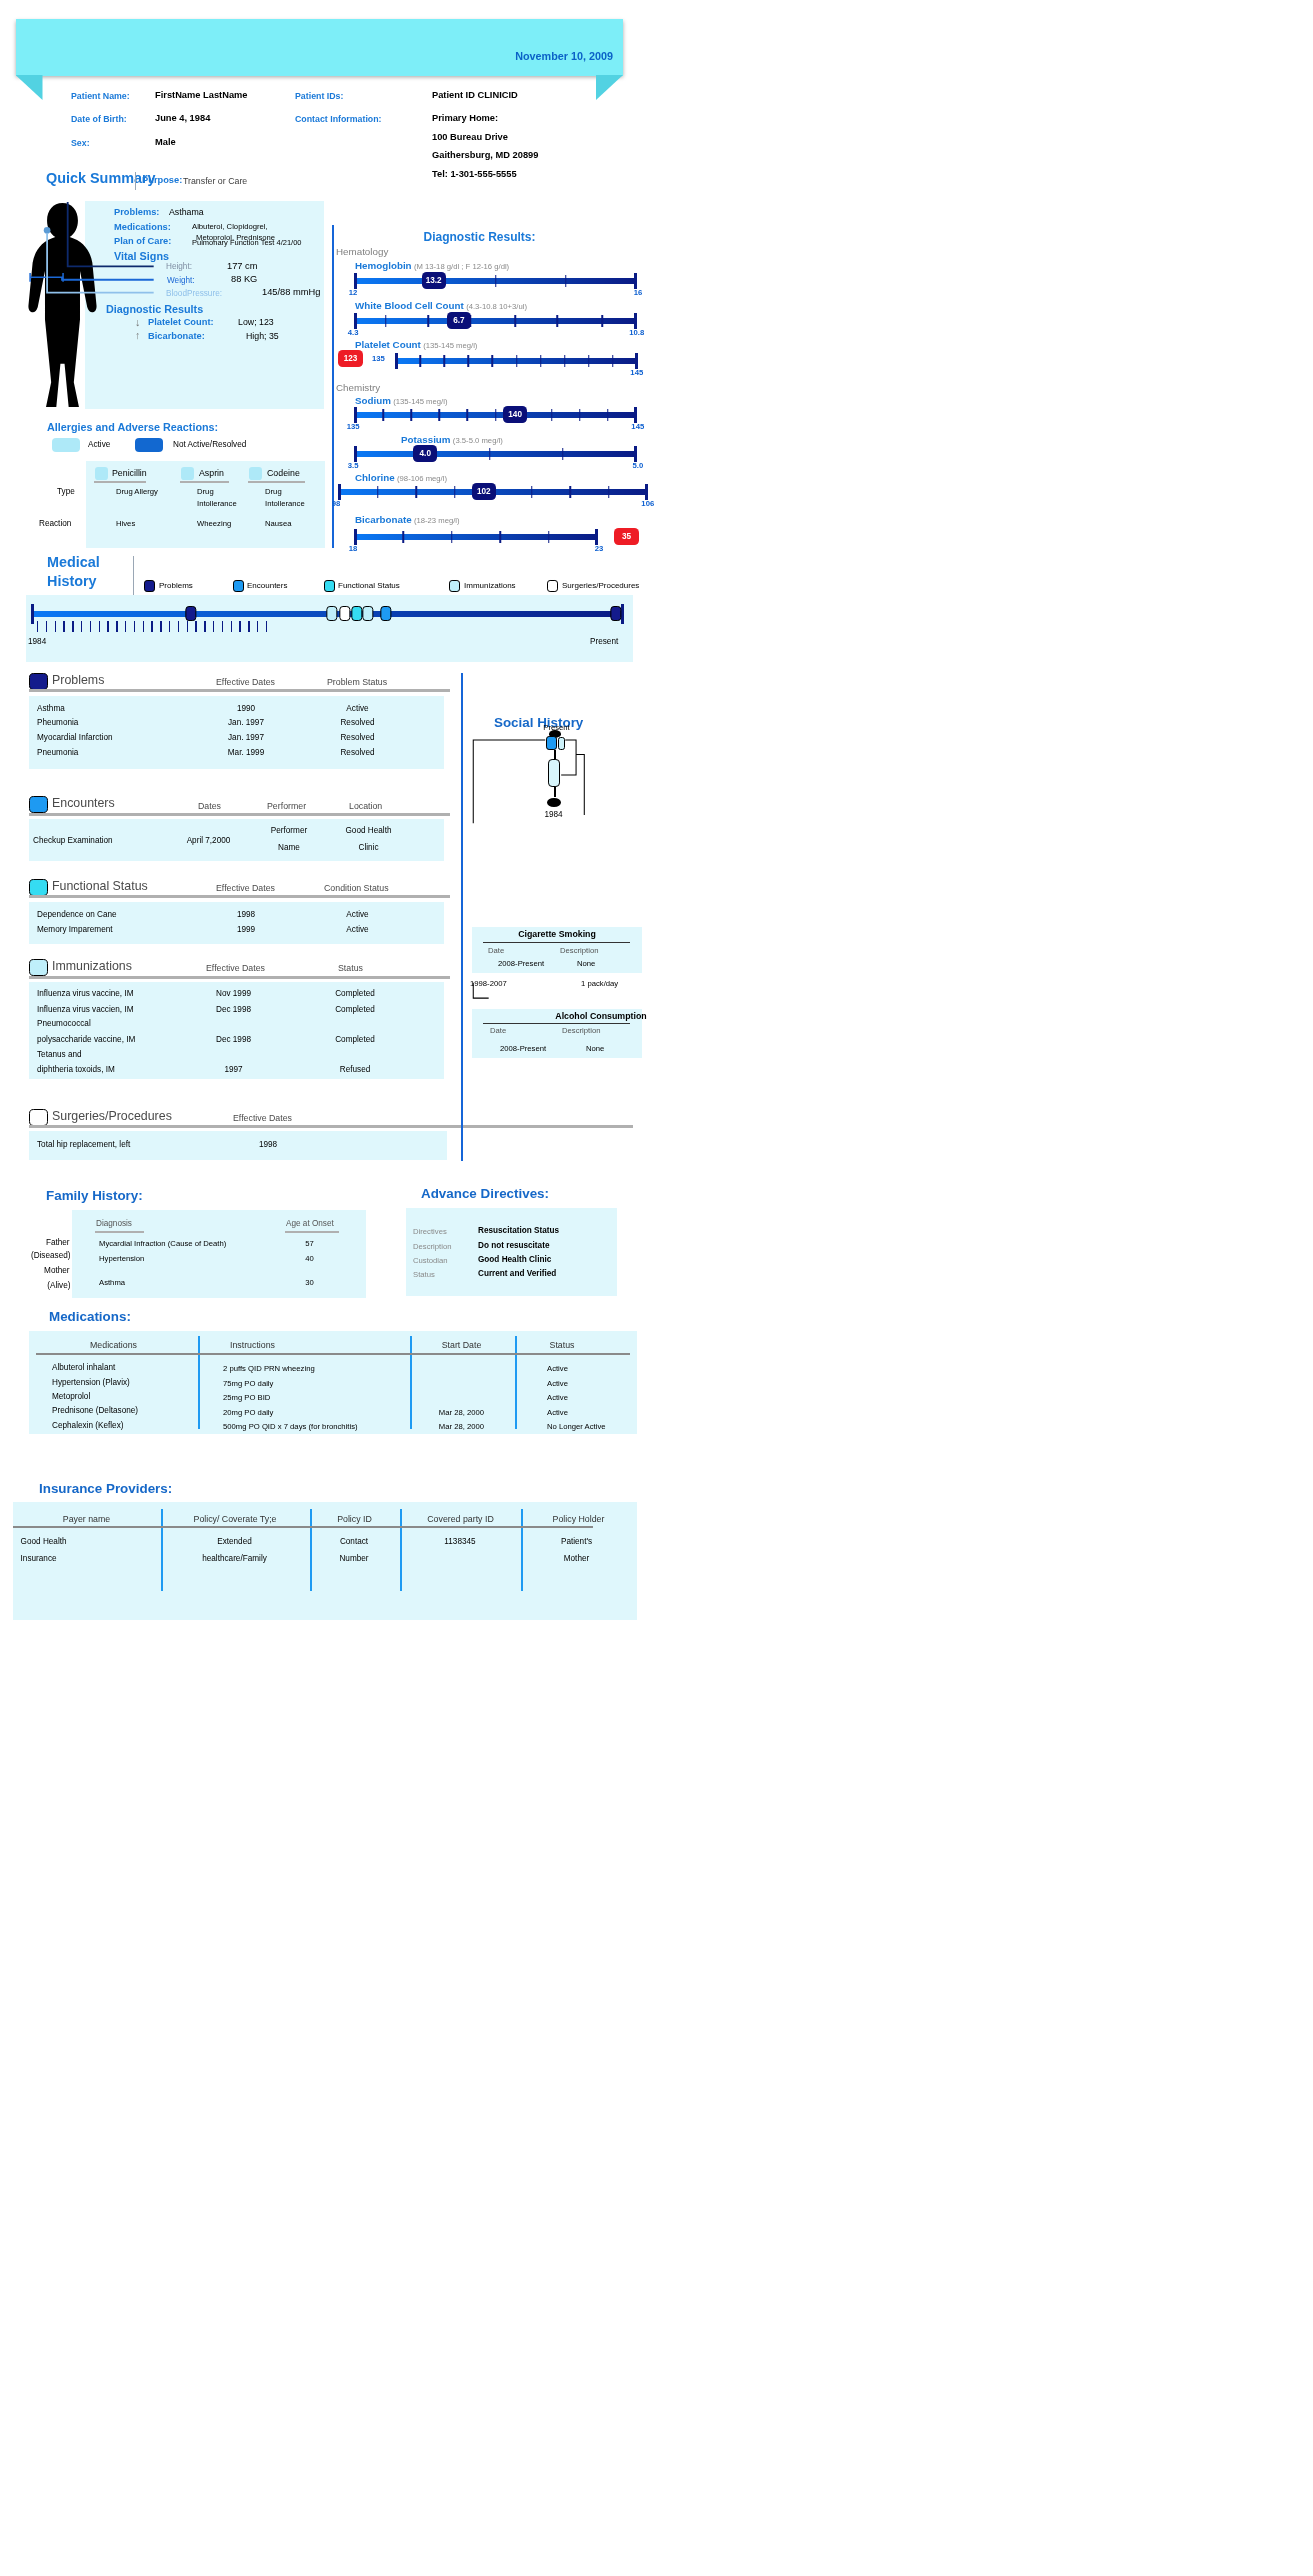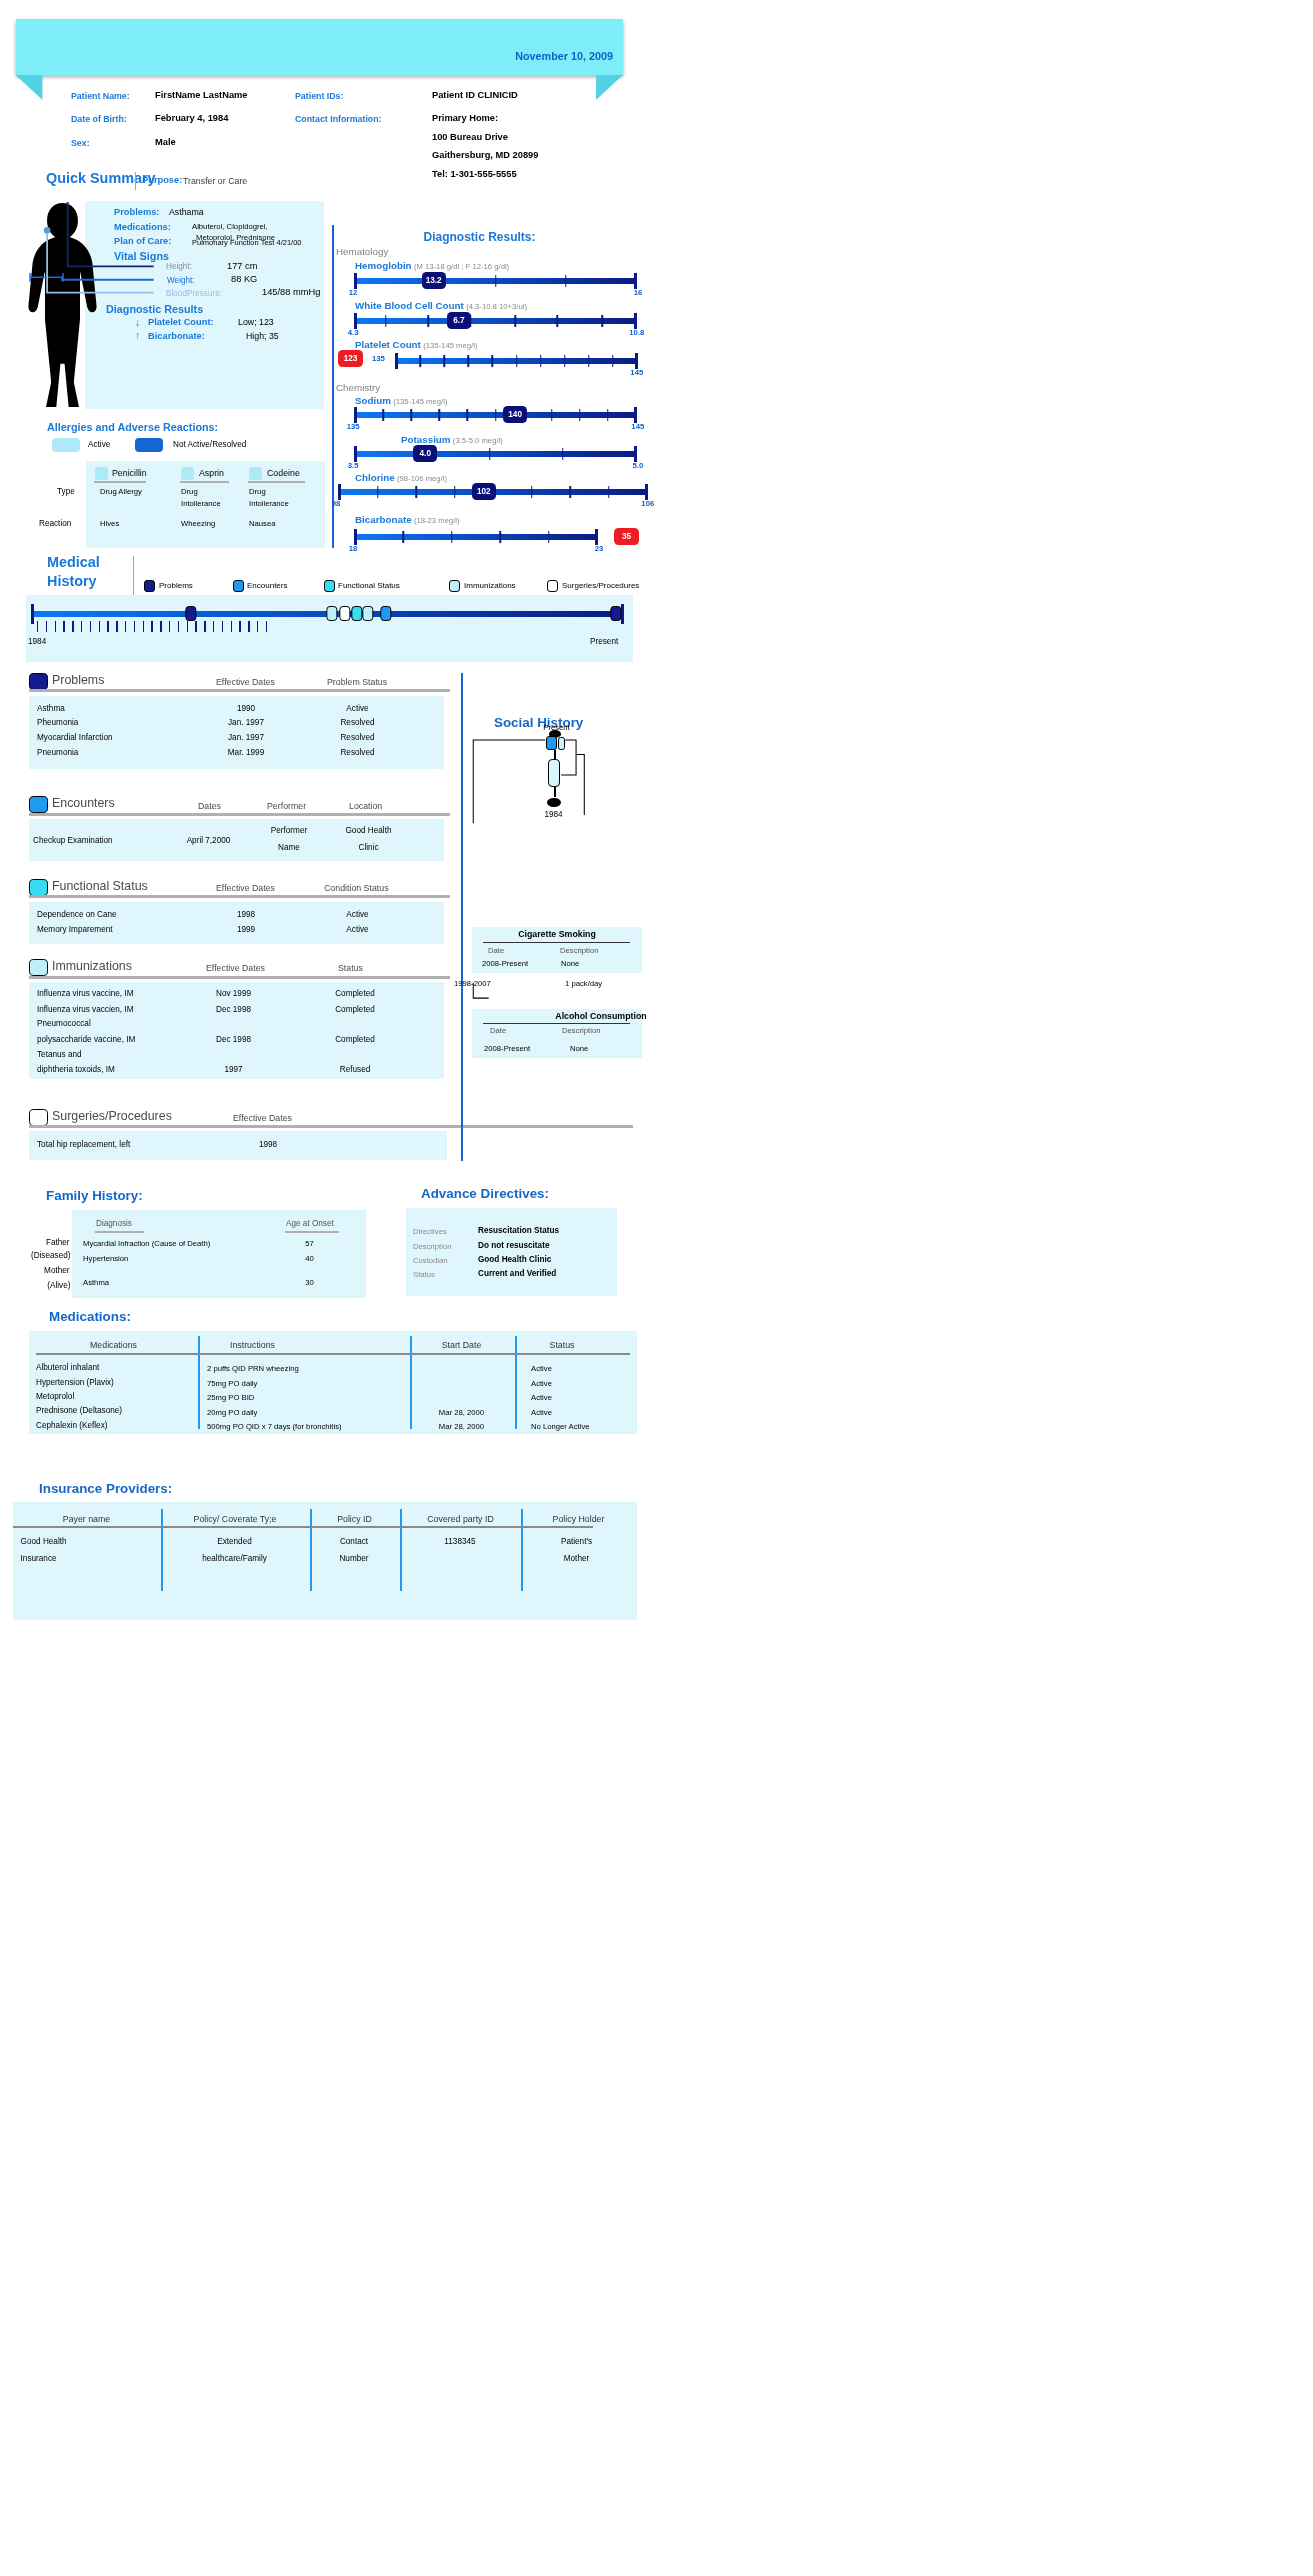--- a/index.html
+++ b/index.html
@@ -33,37 +33,37 @@
     padding:0 2.1px;box-sizing:border-box;}
   .redbadge{position:absolute;min-width:25px;height:16.5px;background:#ee1c25;color:#fff;font-size:8.2px;font-weight:700;
     border-radius:4.6px;display:flex;align-items:center;justify-content:center;box-sizing:border-box;}
   .rlab{position:absolute;color:#0c5fd0;font-size:7.7px;font-weight:700;}
   .ptitle-name{color:#1a79d8;font-weight:700;font-size:9.8px;}
   .ptitle-unit{color:#8a8a8a;font-size:7.7px;}
   .grp{position:absolute;color:#808080;font-size:9.8px;}
   .tm{position:absolute;top:-4.6px;width:11.3px;height:15px;border:1.3px solid #000;border-radius:3.6px;transform:translateX(-50%);box-sizing:border-box;}
   .c-navy{background:#141b8c;}.c-blue{background:#1e9af2;}.c-cyan{background:#35dcf2;}.c-lcyan{background:#bfeffa;}.c-white{background:#fff;}
   .sep-blue{position:absolute;width:1.5px;background:#1e9af2;}
-  .smalltxt{font-size:7.7px;color:#000;}
+  .smalltxt{font-size:7.7px;color:#000;margin-left:16px;}
   .htxt{position:absolute;}
 </style>
 </head>
 <body>
 
 <div id="page">
 
   <div class="abs banner-bar" style="left:15.5px;top:18.5px;width:607px;height:57px;"></div>
   <div class="abs fold" style="left:15.5px;top:75px;width:27px;height:25px;clip-path:polygon(0 0,100% 0,100% 100%);"></div>
   <div class="abs fold" style="left:596px;top:75px;width:27px;height:25px;clip-path:polygon(0 0,100% 0,0 100%);"></div>
   <div class="abs banner-date" style="left:484px;top:50px;width:129px;text-align:right;">November 10, 2009</div>
 
   <div class="abs lbl" style="left:71px;top:91px;font-size:8.8px;">Patient Name:</div>
   <div class="abs val" style="left:155px;top:90px;font-size:9.3px;">FirstName LastName</div>
   <div class="abs lbl" style="left:71px;top:114px;font-size:8.8px;">Date of Birth:</div>
-  <div class="abs val" style="left:155px;top:113px;font-size:9.3px;">February 4, 1984</div>
+  <div class="abs val" style="left:155px;top:113px;font-size:9.3px;">June 4, 1984</div>
   <div class="abs lbl" style="left:71px;top:138px;font-size:8.8px;">Sex:</div>
   <div class="abs val" style="left:155px;top:137px;font-size:9.3px;">Male</div>
   <div class="abs lbl" style="left:295px;top:91px;font-size:8.8px;">Patient IDs:</div>
   <div class="abs val" style="left:432px;top:90px;font-size:9.3px;">Patient ID CLINICID</div>
   <div class="abs lbl" style="left:295px;top:114px;font-size:8.8px;">Contact Information:</div>
   <div class="abs val" style="left:432px;top:113px;font-size:9.3px;">Primary Home:</div>
   <div class="abs val" style="left:432px;top:132px;font-size:9.3px;">100 Bureau Drive</div>
   <div class="abs val" style="left:432px;top:150px;font-size:9.3px;">Gaithersburg, MD 20899</div>
   <div class="abs val" style="left:432px;top:169px;font-size:9.3px;">Tel: 1-301-555-5555</div>
 

